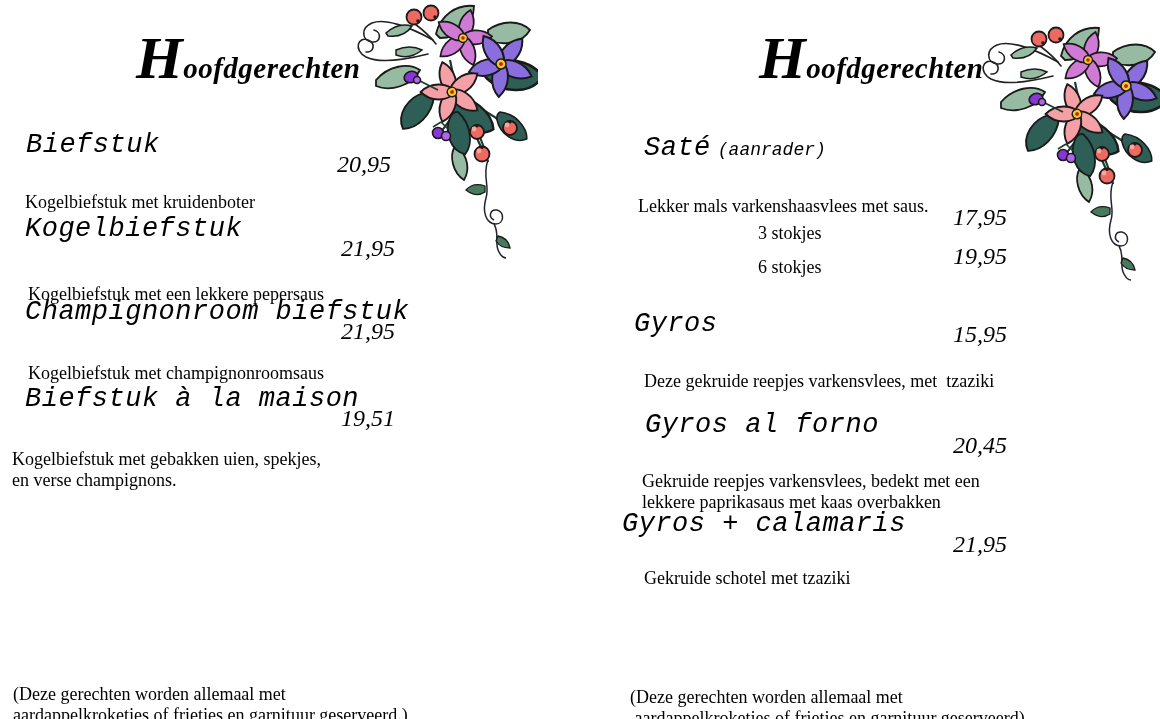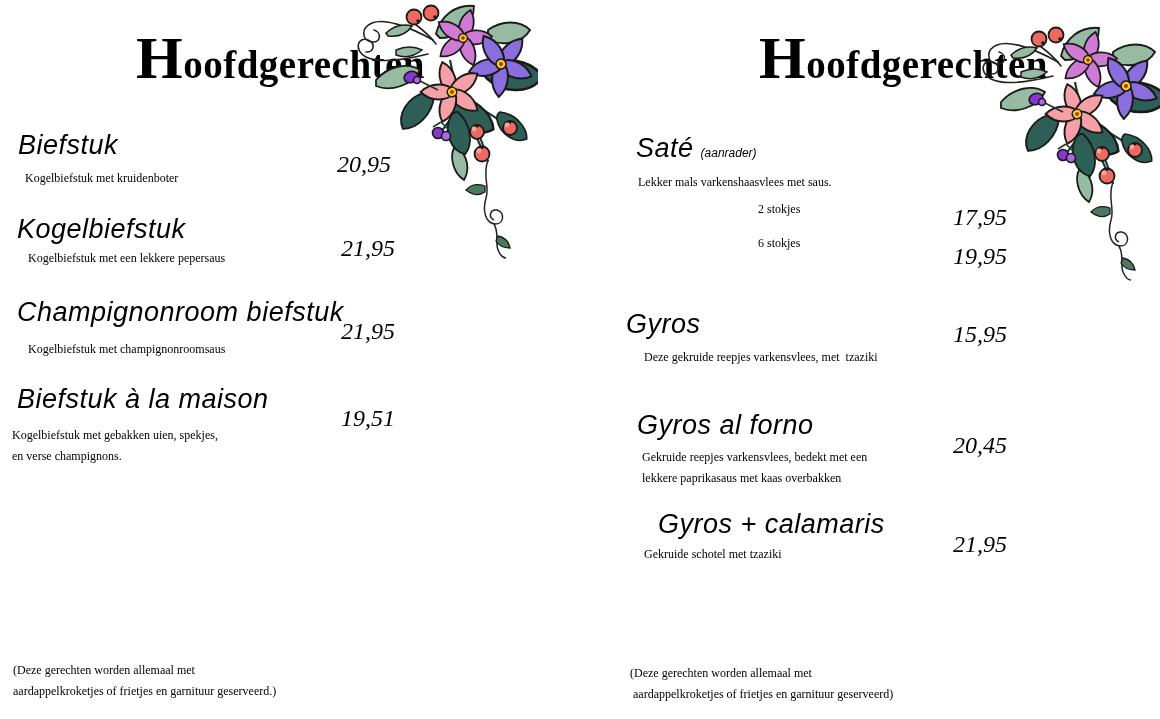--- a/index.html
+++ b/index.html
@@ -3,31 +3,31 @@
 <meta charset="utf-8">
 <style>
   html,body{margin:0;padding:0;}
   body{
     width:1160px;height:719px;background:#ffffff;position:relative;
     overflow:hidden;font-family:"Liberation Serif",serif;color:#000;
   }
   .abs{position:absolute;white-space:pre-wrap;}
   
   .script{
-    font-family:Liberation Sans, sans-serif;font-style:italic;
-    font-size:27px;line-height:1;letter-spacing:0.5px;white-space:pre;
+    font-family:Liberation Mono, monospace;font-style:italic;
+    font-size:27px;line-height:1;letter-spacing:0.5px;white-space:pre;margin-left:8px;
   }
   .price{font-family:"Liberation Serif",serif;font-style:italic;font-size:24px;line-height:1;margin-top:18px;}
   .title{
-    font-family:"Liberation Serif",serif;font-weight:bold;
-    font-size:39px;line-height:1;letter-spacing:0.5px;margin:16px;white-space:pre;
+    font-family:"Liberation Serif",serif;font-style:italic;font-weight:bold;
+    font-size:29px;line-height:1;letter-spacing:0.5px;margin:16px;white-space:pre;
   }
   .title::first-letter{font-size:60px;}
-  .note{font-size:12px;letter-spacing:0;margin-left:7px;}
-  .body-text{font-size:12px;line-height:21px;}
+  .note{font-size:18px;letter-spacing:0;margin-left:7px;}
+  .body-text{font-size:18px;line-height:21px;margin-top:24px;}
   .flower{position:absolute;}
 </style>
 </head>
 <body>
 
 <svg width="0" height="0" style="position:absolute" aria-hidden="true">
   <defs>
     <path id="petal" d="M0,3 C-10,-4 -11,-22 0,-33 C11,-22 10,-4 0,3 Z" stroke="#1a1a1a" stroke-width="2"></path>
     <g id="flower5">
       <use href="#petal" transform="rotate(0)"></use>
@@ -141,21 +141,21 @@
   <svg class="flower" style="left:338px;top:0px" width="200" height="268" viewBox="0 0 200 268">
       <use href="#cluster"></use>
     </svg>
 
   <div class="abs script" style="left:18px;top:132px">Biefstuk</div>
   <div class="abs price" style="left:337px;top:134px">20,95</div>
   <div class="abs body-text" style="left:25px;top:168px">Kogelbiefstuk met kruidenboter</div>
 
   <div class="abs script" style="left:17px;top:216px">Kogelbiefstuk</div>
   <div class="abs price" style="left:341px;top:218px">21,95</div>
-  <div class="abs body-text" style="left:28px;top:248px">Kogelbiefstuk met een lekkere pepersaus</div>
+  <div class="abs body-text" style="left:28px;top:260px">Kogelbiefstuk met een lekkere pepersaus</div>
 
   <div class="abs script" style="left:17px;top:299px">Champignonroom biefstuk</div>
   <div class="abs price" style="left:341px;top:301px">21,95</div>
   <div class="abs body-text" style="left:28px;top:339px">Kogelbiefstuk met champignonroomsaus</div>
 
   <div class="abs script" style="left:17px;top:386px">Biefstuk à la maison</div>
   <div class="abs price" style="left:341px;top:388px">19,51</div>
   <div class="abs body-text" style="left:12px;top:425px">Kogelbiefstuk met gebakken uien, spekjes,
 en verse champignons.</div>
 
@@ -166,33 +166,33 @@
 <section>
   <h1 class="abs title" style="left:743px;top:12px">Hoofdgerechten</h1>
 
   <svg class="flower" style="left:963px;top:22px" width="200" height="268" viewBox="0 0 200 268">
       <use href="#cluster"></use>
     </svg>
 
   <div class="abs script" style="left:636px;top:135px"><span>Saté</span><span class="note">(aanrader)</span></div>
   <div class="abs body-text" style="left:638px;top:172px">Lekker mals varkenshaasvlees met saus.</div>
 
-  <div class="abs body-text" style="left:758px;top:199px">2 stokjes</div>
+  <div class="abs body-text" style="left:758px;top:199px">3 stokjes</div>
   <div class="abs price" style="left:953px;top:187px">17,95</div>
   <div class="abs body-text" style="left:758px;top:233px">6 stokjes</div>
   <div class="abs price" style="left:953px;top:226px">19,95</div>
 
   <div class="abs script" style="left:626px;top:311px">Gyros</div>
   <div class="abs price" style="left:953px;top:304px">15,95</div>
   <div class="abs body-text" style="left:644px;top:347px">Deze gekruide reepjes varkensvlees, met  tzaziki</div>
 
   <div class="abs script" style="left:637px;top:412px">Gyros al forno</div>
   <div class="abs price" style="left:953px;top:415px">20,45</div>
   <div class="abs body-text" style="left:642px;top:447px">Gekruide reepjes varkensvlees, bedekt met een
 lekkere paprikasaus met kaas overbakken</div>
 
-  <div class="abs script" style="left:658px;top:511px">Gyros + calamaris</div>
+  <div class="abs script" style="left:614px;top:511px">Gyros + calamaris</div>
   <div class="abs price" style="left:953px;top:514px">21,95</div>
   <div class="abs body-text" style="left:644px;top:544px">Gekruide schotel met tzaziki</div>
 
   <div class="abs body-text" style="left:630px;top:663px">(Deze gerechten worden allemaal met
  aardappelkroketjes of frietjes en garnituur geserveerd)</div>
 </section>
 
 </body></html>

